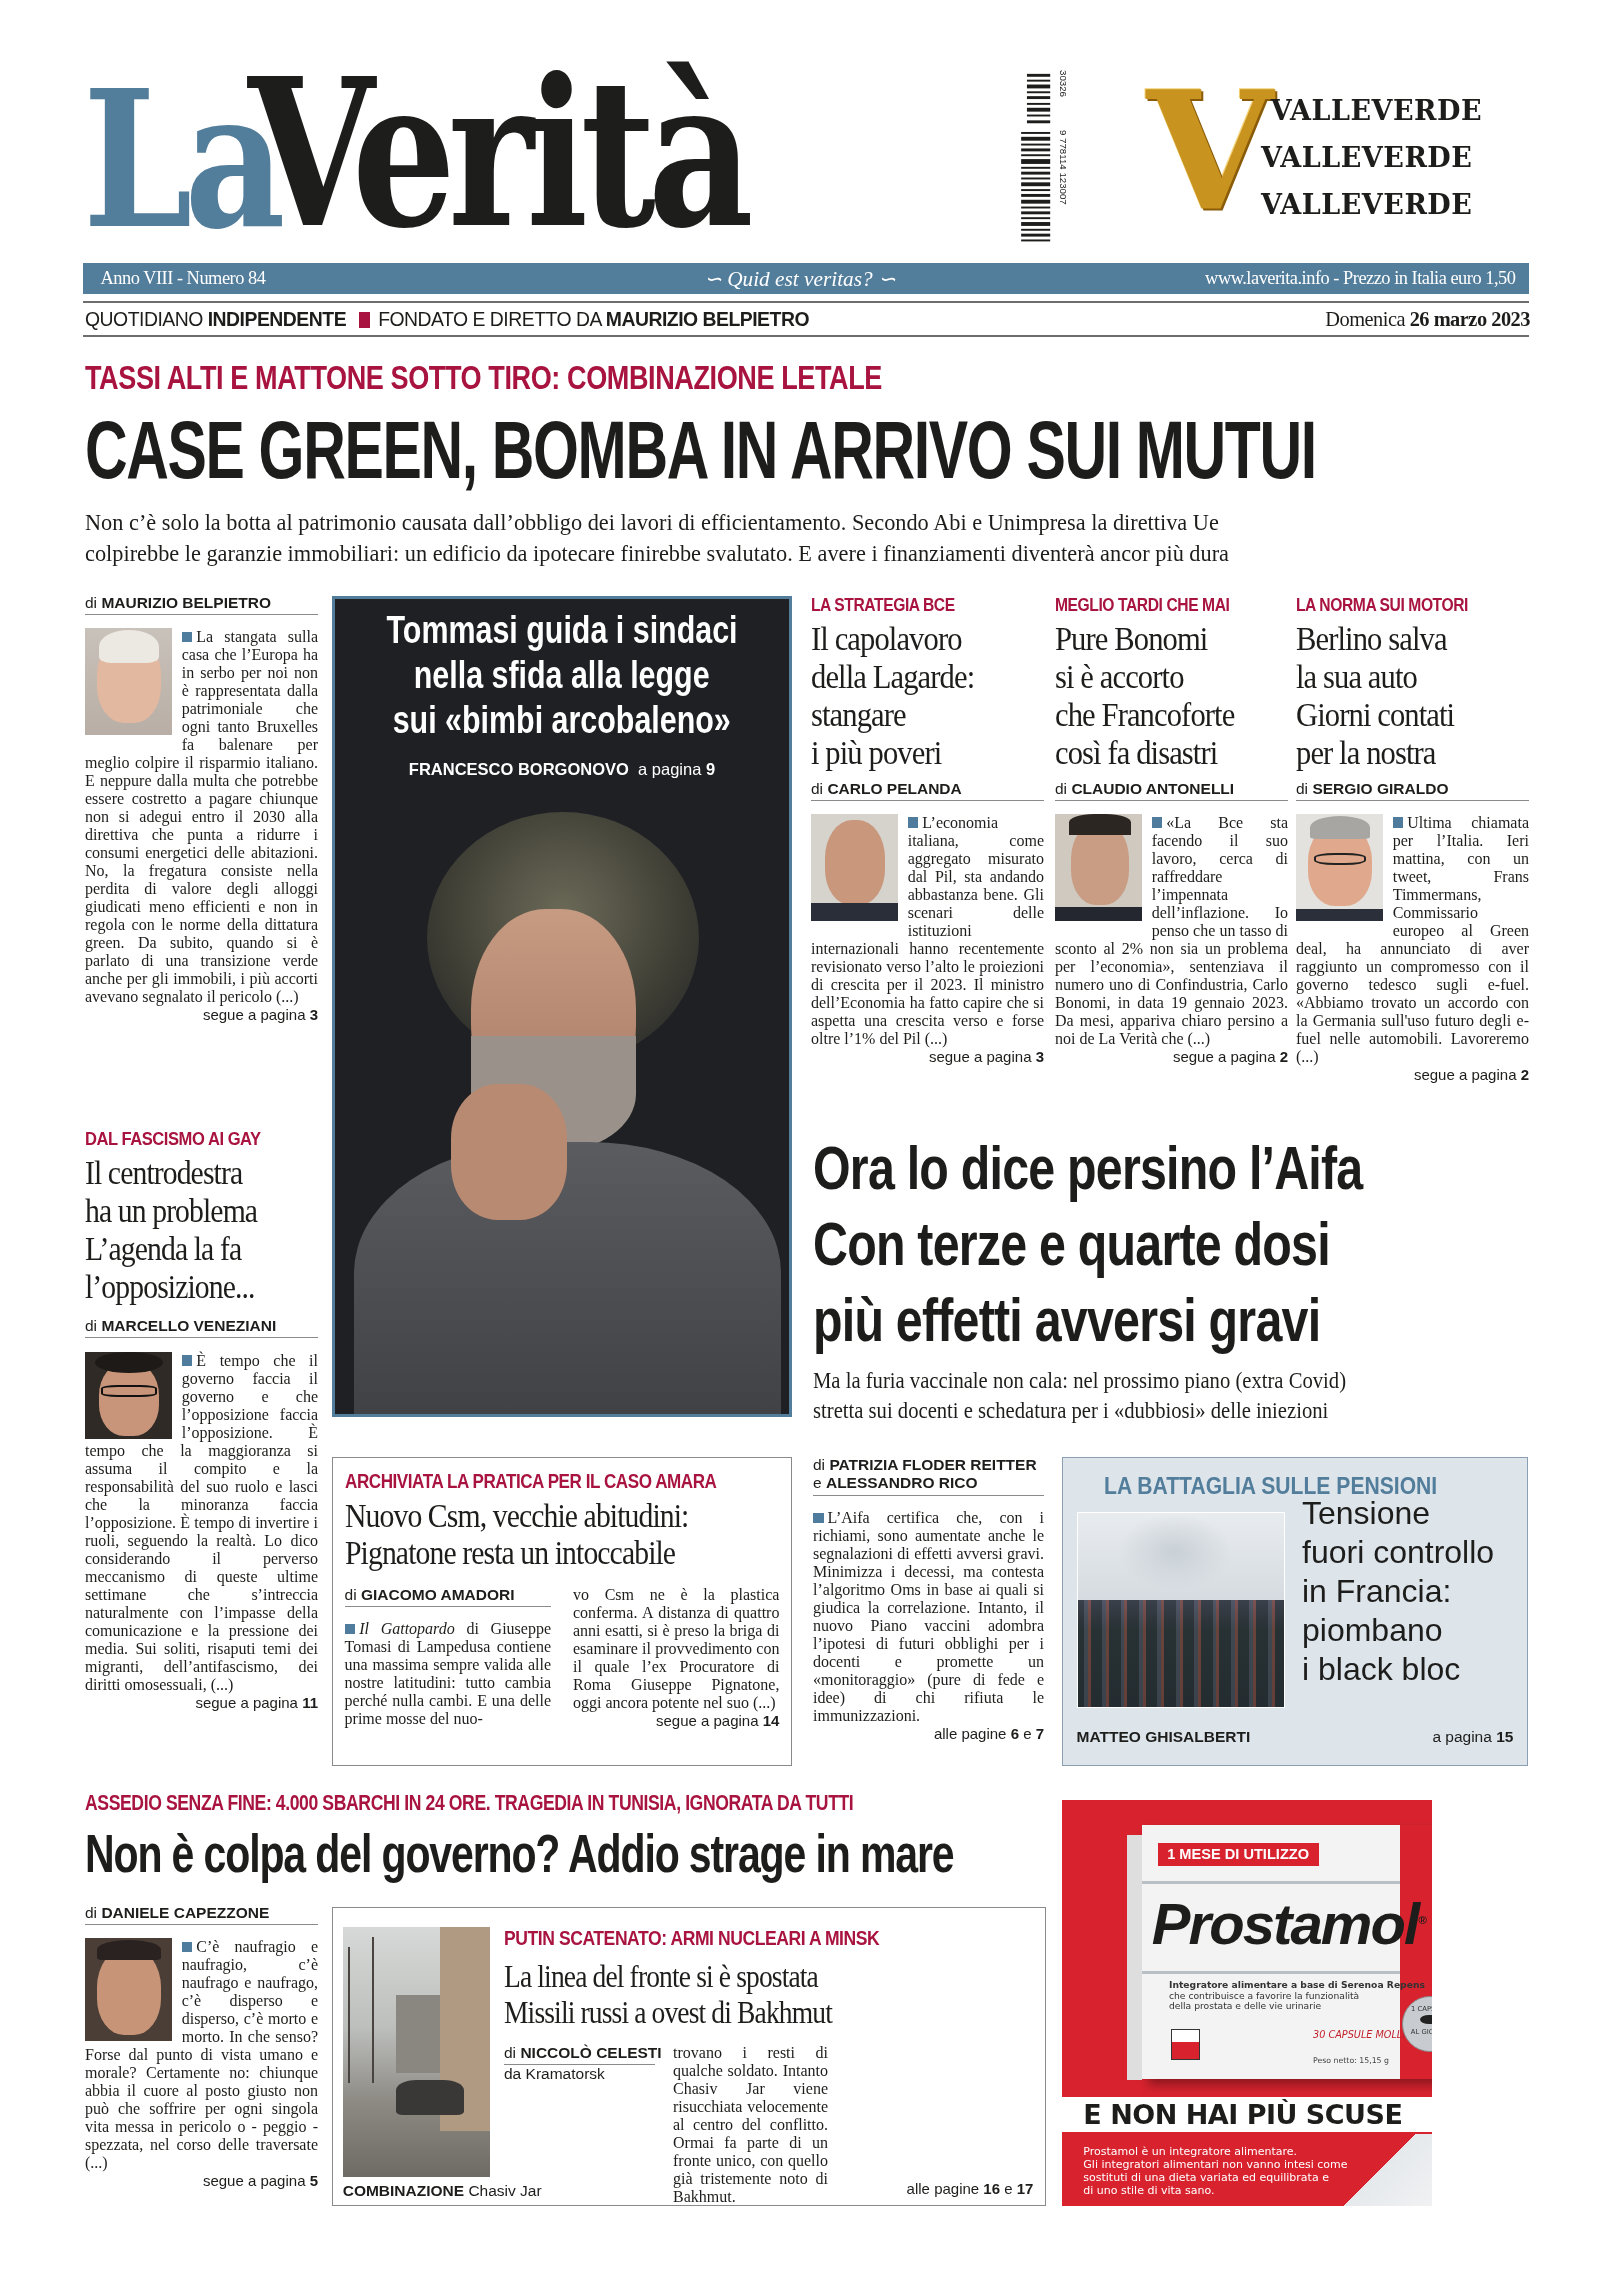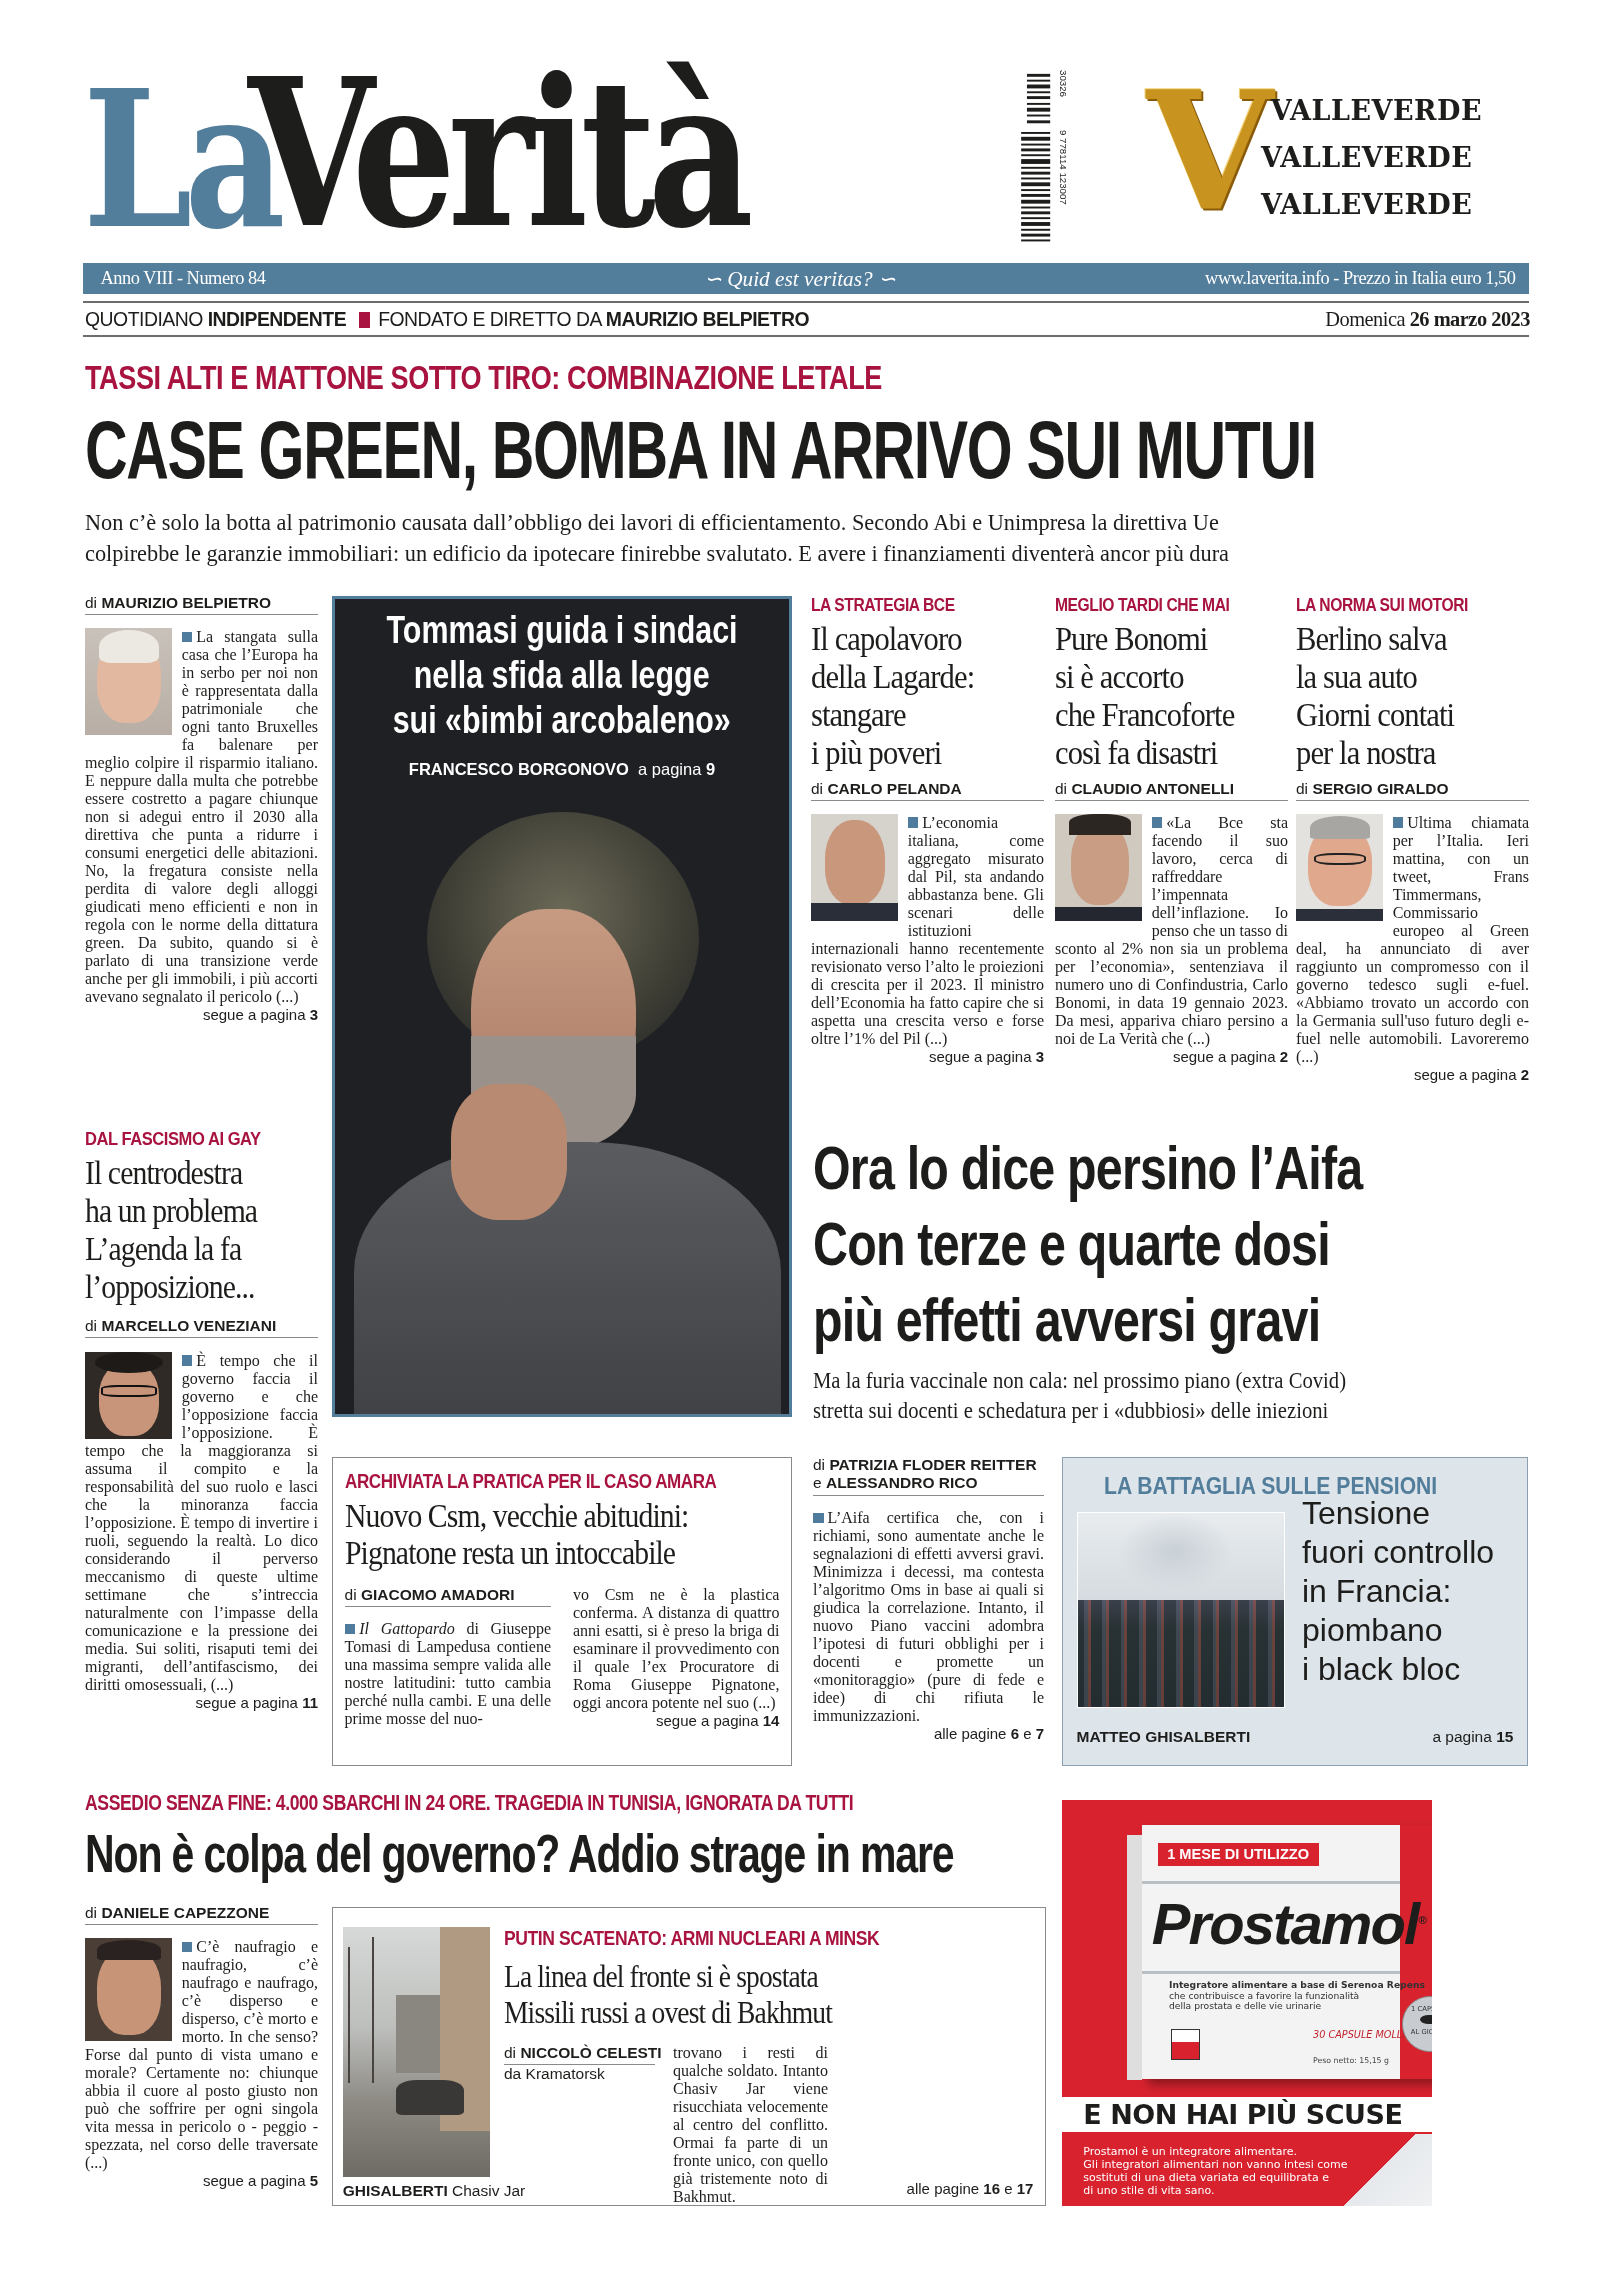--- a/index.html
+++ b/index.html
@@ -265,21 +265,21 @@
 
 <div class="abs" style="left:332px;top:1907px;width:714px;height:299px;border:1.5px solid #8a8a8a;">
   <div class="photo" style="position:absolute;left:9.7px;top:19.4px;width:147px;height:250px;background:linear-gradient(180deg,#d7d9d8 0%,#bdbfbd 40%,#8d8a84 70%,#6e6a64 100%);">
     <div style="position:absolute;left:97px;top:0;width:50px;height:204px;background:#b09a82;"></div>
     <div style="position:absolute;left:53px;top:68px;width:44px;height:78px;background:#8a8680;"></div>
     <div style="position:absolute;left:53px;top:153px;width:68px;height:35px;background:#3a3836;border-radius:30% 30% 10% 10%;"></div>
     <div style="position:absolute;left:5.8px;top:19.4px;width:1.9px;height:136px;background:#4a4440;"></div>
     <div style="position:absolute;left:29px;top:9.7px;width:1.9px;height:146px;background:#4a4440;"></div>
   </div>
   <div style="position:absolute;left:9.7px;top:274px;font-family:'Liberation Sans',sans-serif;font-size:15.5px;white-space:nowrap;">
-    <b>GHISALBERTI</b><span> Chasiv Jar</span>
+    <b>COMBINAZIONE</b><span> Chasiv Jar</span>
   </div>
   <div class="kicker" style="position:absolute;left:171px;top:19.4px;font-size:20.4px;transform:scaleX(0.86);">PUTIN SCATENATO: ARMI NUCLEARI A MINSK</div>
   <div class="serif-head" style="position:absolute;left:171px;top:50px;font-size:32px;line-height:36px;white-space:nowrap;transform:scaleX(0.86);transform-origin:left top;">
     <div>La linea del fronte si è spostata</div>
       <div>Missili russi a ovest di Bakhmut</div>
   </div>
   <div style="position:absolute;left:171px;top:136px;width:151px;">
     <div class="byline"><span>di </span><b>NICCOLÒ CELESTI</b></div>
     <div style="font-family:'Liberation Sans',sans-serif;font-size:15.5px;">da Kramatorsk</div>
   </div>

